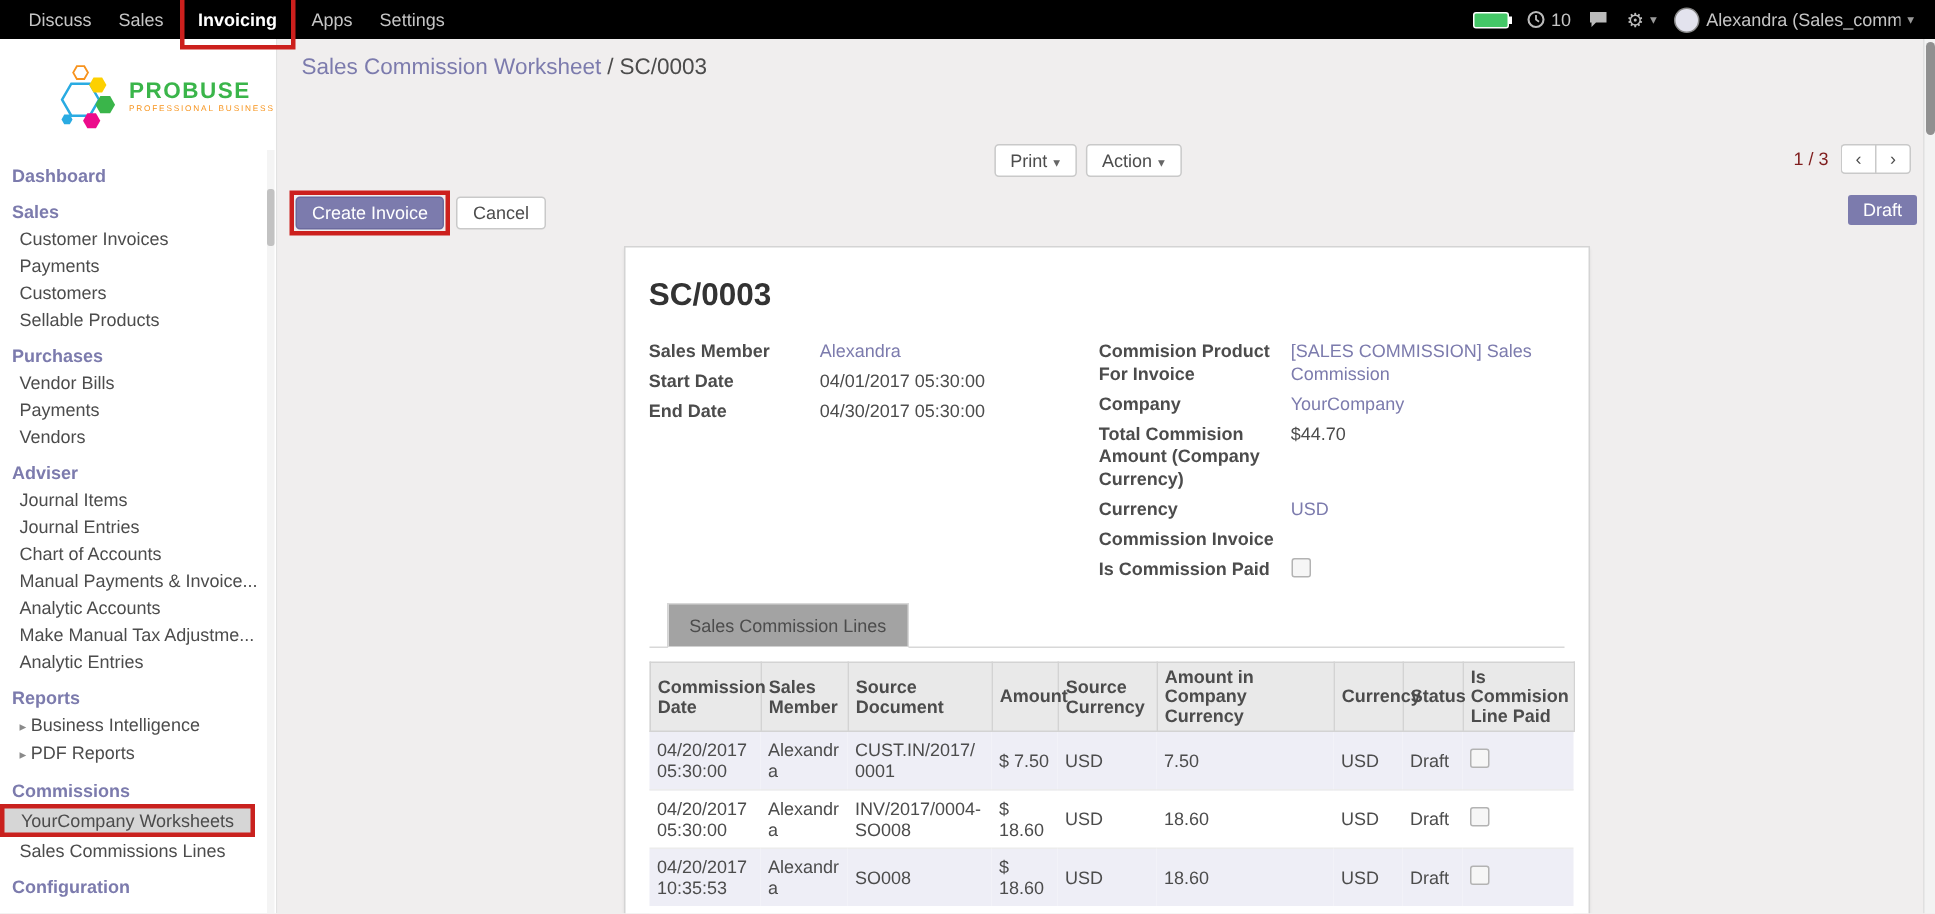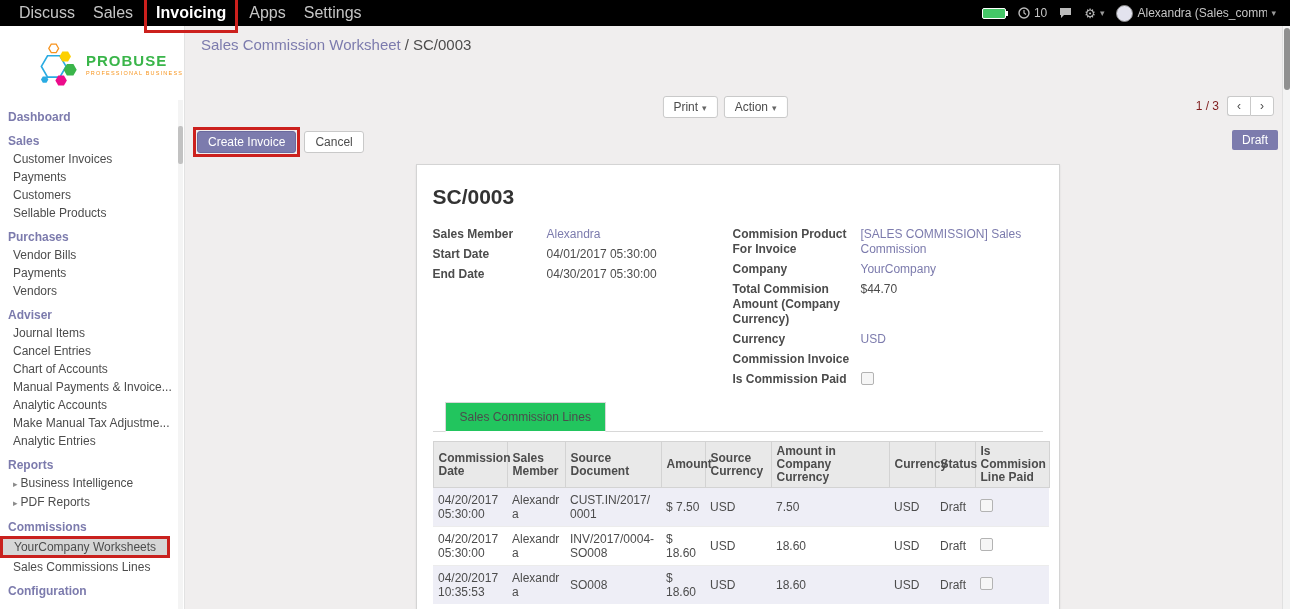--- a/index.html
+++ b/index.html
@@ -3,21 +3,21 @@
 <meta charset="utf-8">
 <style>
   * { box-sizing: border-box; margin: 0; padding: 0; }
   html,body { width:1290px; height:609px; overflow:hidden; }
   body { font-family:"Liberation Sans", sans-serif; font-size:12px; color:#4c4c4c; background:#f0eeee; position:relative; }
   a { text-decoration:none; }
 
   
   .navbar { position:absolute; top:0; left:0; width:1290px; height:26px; background:#000; display:flex; align-items:center; justify-content:space-between; z-index:50; }
   .nav-left { display:flex; align-items:center; height:100%; padding-left:10px; }
-  .nav-item { color:#c5c5c5; padding:0 9px; line-height:26px; font-size:16px; cursor:pointer; white-space:nowrap; }
+  .nav-item { color:#c5c5c5; padding:0 9px; line-height:26px; font-size:12px; cursor:pointer; white-space:nowrap; }
   .red-frame-nav { border:3px solid #cc201d; height:40px; display:flex; align-items:center; margin:0 2px; }
   .red-frame-nav .nav-item { color:#fff; font-weight:bold; line-height:18px; }
   .nav-right { display:flex; align-items:center; gap:12px; padding-right:14px; color:#c5c5c5; }
   .battery { width:24px; height:11px; border:1px solid #fff; border-radius:2px; background:#44c767; position:relative; }
   .battery:after { content:""; position:absolute; right:-3px; top:2px; width:2px; height:5px; background:#fff; }
   .systray { display:flex; align-items:center; gap:4px; cursor:pointer; }
   .caret { font-size:9px; color:#9a9a9a; }
   .avatar { width:17px; height:17px; border-radius:50%; background:#e3e3ee; border:1px solid #888; }
   .user-name { max-width:130px; overflow:hidden; white-space:nowrap; }
   .gear-glyph { font-size:13px; color:#bbb; line-height:1; }
@@ -68,21 +68,21 @@
   .field-row { display:flex; align-items:flex-start; }
   .field-label { font-weight:bold; color:#4c4c4c; line-height:15px; }
   .group.left .field-label { width:114px; }
   .group.right .field-label { width:128px; }
   .field-value { line-height:15px; color:#4c4c4c; min-height:14px; max-width:165px; }
   .field-value.link { color:#7c7bad; cursor:pointer; }
   .cb { display:inline-block; width:13px; height:13px; border:1px solid #b3b3b3; background:#f6f6f6; border-radius:2px; }
 
   .notebook { margin-top:14px; }
   .tab-strip { border-bottom:1px solid #d8d8d8; padding-left:12px; }
-  .tab { display:inline-block; background:#22c55e; border:1px solid #d8d8d8; border-bottom:1px solid #fff; padding:7px 14px; position:relative; top:1px; cursor:pointer; color:#4c4c4c; }
+  .tab { display:inline-block; background:#a3a3a3; border:1px solid #d8d8d8; border-bottom:1px solid #fff; padding:7px 14px; position:relative; top:1px; cursor:pointer; color:#4c4c4c; }
 
   table.lines { width:100%; border-collapse:collapse; table-layout:fixed; margin-top:9px; font-size:12px; }
   table.lines th { background:#e9e9e9; border:1px solid #d3d3d3; font-weight:bold; text-align:left; padding:3px 5px; line-height:13px; color:#4c4c4c; vertical-align:middle; }
   table.lines td { padding:5px 5px; line-height:14px; vertical-align:middle; border-top:1px solid #ececec; word-wrap:break-word; }
   tr.odd td { background:#eeeef6; }
   td.num, th.num { text-align:left;margin-left:16px; }
   tr.spacer td { height:16px; background:#fff; border:none; }
   tr.totals td { background:#e9e9e9; font-weight:bold; border:none; height:18px; }
 
   
@@ -151,21 +151,21 @@
     <a class="side-item">Customers</a>
     <a class="side-item">Sellable Products</a>
 
     <div class="side-title">Purchases</div>
     <a class="side-item">Vendor Bills</a>
     <a class="side-item">Payments</a>
     <a class="side-item">Vendors</a>
 
     <div class="side-title">Adviser</div>
     <a class="side-item">Journal Items</a>
-    <a class="side-item">Cancel Entries</a>
+    <a class="side-item">Journal Entries</a>
     <a class="side-item">Chart of Accounts</a>
     <a class="side-item">Manual Payments &amp; Invoice...</a>
     <a class="side-item">Analytic Accounts</a>
     <a class="side-item">Make Manual Tax Adjustme...</a>
     <a class="side-item">Analytic Entries</a>
 
     <div class="side-title">Reports</div>
     <a class="side-item"><span class="tri">▸</span><span>Business Intelligence</span></a>
     <a class="side-item"><span class="tri">▸</span><span>PDF Reports</span></a>
 

